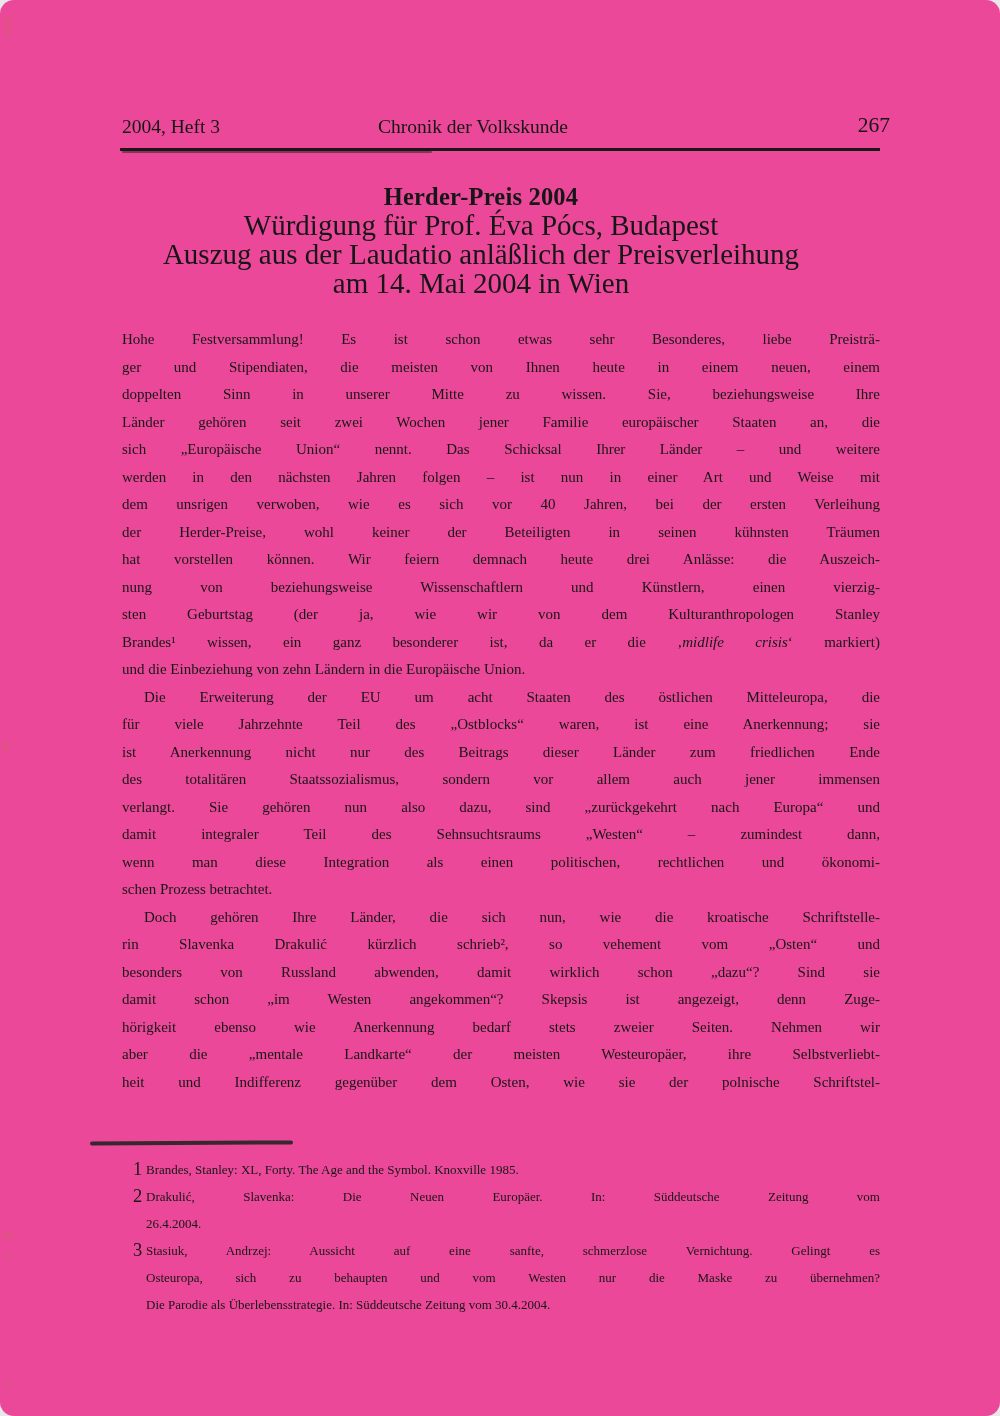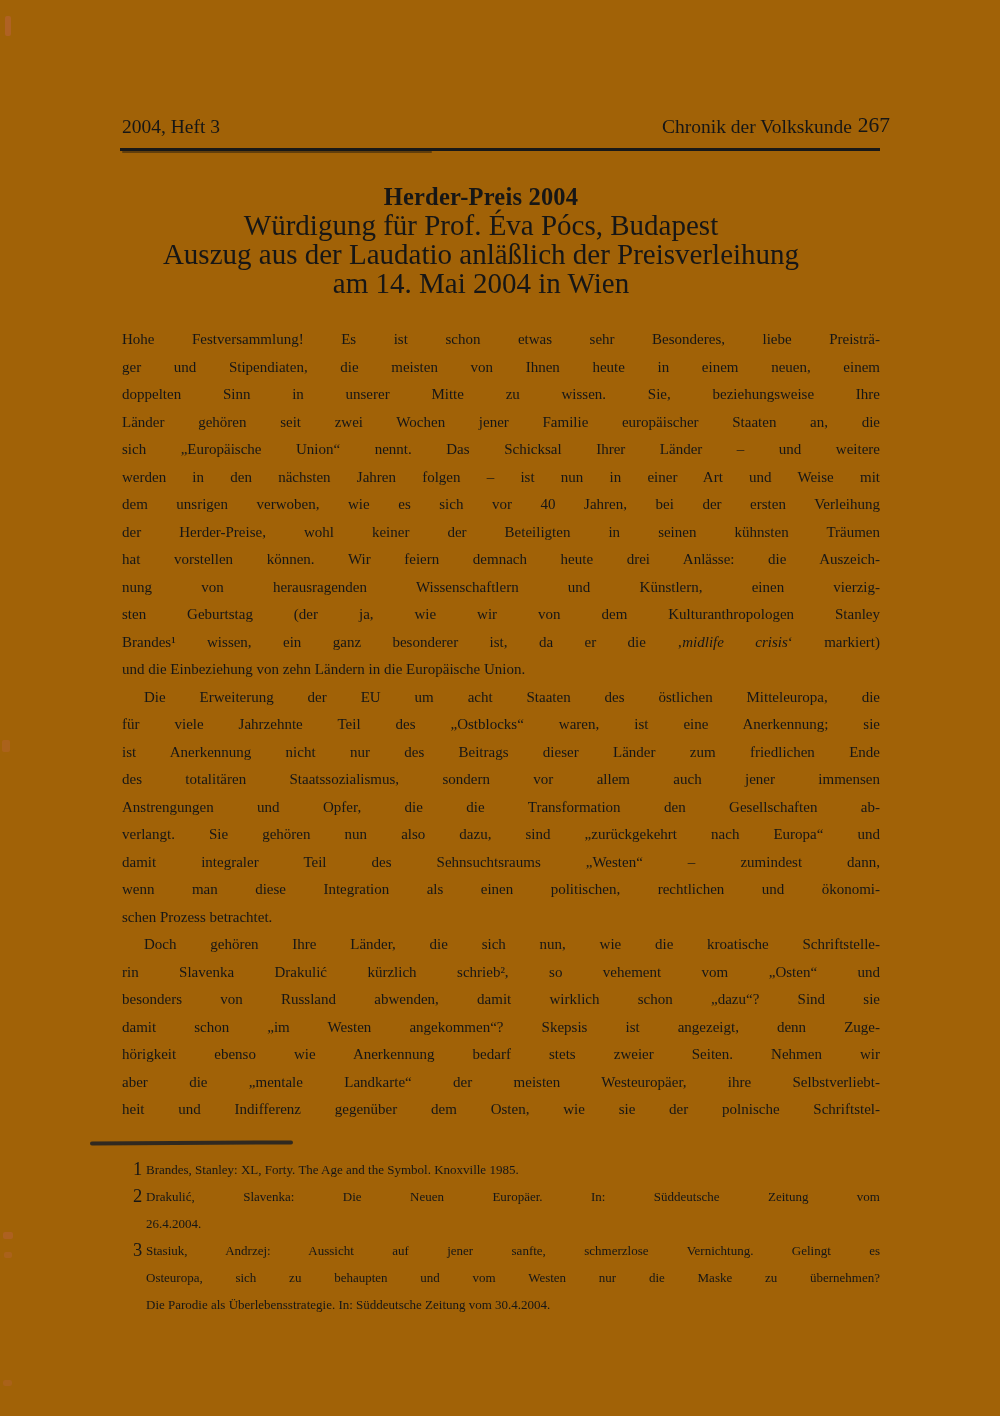--- a/index.html
+++ b/index.html
@@ -1,27 +1,28 @@
 <!DOCTYPE html>
 <html lang="de"><head>
 <meta charset="utf-8">
 <style>
   html,body{margin:0;padding:0;background:#e8e8e8;}
   .page{
     position:relative;
     width:1000px;height:1416px;
     margin:0 auto;
-    background:#a16207;
+    background:#ec4899;
     font-family:"Liberation Serif", serif;
     color:#161616;
     overflow:hidden;
+    border-radius:14px;
   }
   
   .hdr-left{position:absolute;left:122px;top:116px;font-size:19.5px;line-height:22px;}
-  .hdr-center{position:absolute;left:122px;top:116px;width:758px;text-align:right;
+  .hdr-center{position:absolute;left:122px;top:116px;width:758px;text-align:center;
     font-size:19.5px;line-height:22px;transform:translateX(-28px);}
   .hdr-page{position:absolute;right:110px;top:113px;font-size:21.5px;line-height:24px;}
   .hdr-rule{position:absolute;left:120px;top:148px;width:760px;height:2.5px;background:#181818;}
   .hdr-rule-smudge{position:absolute;left:122px;top:151px;width:310px;height:1.5px;
     background:rgba(20,20,20,.45);border-radius:1px;}
   
   .title-block{position:absolute;left:122px;top:182px;width:758px;text-align:center;
     transform:translateX(-20px);}
   .doc-title{font-size:24.5px;font-weight:bold;line-height:29px;letter-spacing:.2px;}
   .doc-sub{font-size:29px;line-height:29px;}
@@ -74,29 +75,28 @@
   <div class="body-text">
       <div class="line j">Hohe Festversammlung! Es ist schon etwas sehr Besonderes, liebe Preisträ-</div>
       <div class="line j">ger und Stipendiaten, die meisten von Ihnen heute in einem neuen, einem</div>
       <div class="line j">doppelten Sinn in unserer Mitte zu wissen. Sie, beziehungsweise Ihre</div>
       <div class="line j">Länder gehören seit zwei Wochen jener Familie europäischer Staaten an, die</div>
       <div class="line j">sich „Europäische Union“ nennt. Das Schicksal Ihrer Länder – und weitere</div>
       <div class="line j">werden in den nächsten Jahren folgen – ist nun in einer Art und Weise mit</div>
       <div class="line j">dem unsrigen verwoben, wie es sich vor 40 Jahren, bei der ersten Verleihung</div>
       <div class="line j">der Herder-Preise, wohl keiner der Beteiligten in seinen kühnsten Träumen</div>
       <div class="line j">hat vorstellen können. Wir feiern demnach heute drei Anlässe: die Auszeich-</div>
-      <div class="line j">nung von herausragenden Wissenschaftlern und Künstlern, einen vierzig-</div>
+      <div class="line j">nung von beziehungsweise Wissenschaftlern und Künstlern, einen vierzig-</div>
       <div class="line j">sten Geburtstag (der ja, wie wir von dem Kulturanthropologen Stanley</div>
       <div class="line j">Brandes¹ wissen, ein ganz besonderer ist, da er die ‚<i>midlife crisis</i>‘ markiert)</div>
       <div class="line">und die Einbeziehung von zehn Ländern in die Europäische Union.</div>
       <div class="line j indent">Die Erweiterung der EU um acht Staaten des östlichen Mitteleuropa, die</div>
       <div class="line j">für viele Jahrzehnte Teil des „Ostblocks“ waren, ist eine Anerkennung; sie</div>
       <div class="line j">ist Anerkennung nicht nur des Beitrags dieser Länder zum friedlichen Ende</div>
       <div class="line j">des totalitären Staatssozialismus, sondern vor allem auch jener immensen</div>
-      <div class="line j">Anstrengungen und Opfer, die die Transformation den Gesellschaften ab-</div>
       <div class="line j">verlangt. Sie gehören nun also dazu, sind „zurückgekehrt nach Europa“ und</div>
       <div class="line j">damit integraler Teil des Sehnsuchtsraums „Westen“ – zumindest dann,</div>
       <div class="line j">wenn man diese Integration als einen politischen, rechtlichen und ökonomi-</div>
       <div class="line">schen Prozess betrachtet.</div>
       <div class="line j indent">Doch gehören Ihre Länder, die sich nun, wie die kroatische Schriftstelle-</div>
       <div class="line j">rin Slavenka Drakulić kürzlich schrieb², so vehement vom „Osten“ und</div>
       <div class="line j">besonders von Russland abwenden, damit wirklich schon „dazu“? Sind sie</div>
       <div class="line j">damit schon „im Westen angekommen“? Skepsis ist angezeigt, denn Zuge-</div>
       <div class="line j">hörigkeit ebenso wie Anerkennung bedarf stets zweier Seiten. Nehmen wir</div>
       <div class="line j">aber die „mentale Landkarte“ der meisten Westeuropäer, ihre Selbstverliebt-</div>
@@ -115,20 +115,20 @@
       <div class="footnote">
         <span class="fn-num">2</span>
         <span class="fn-text">
           <div class="fn-line j">Drakulić, Slavenka: Die Neuen Europäer. In: Süddeutsche Zeitung vom</div>
           <div class="fn-line">26.4.2004.</div>
         </span>
       </div>
       <div class="footnote">
         <span class="fn-num">3</span>
         <span class="fn-text">
-          <div class="fn-line j">Stasiuk, Andrzej: Aussicht auf jener sanfte, schmerzlose Vernichtung. Gelingt es</div>
+          <div class="fn-line j">Stasiuk, Andrzej: Aussicht auf eine sanfte, schmerzlose Vernichtung. Gelingt es</div>
           <div class="fn-line j">Osteuropa, sich zu behaupten und vom Westen nur die Maske zu übernehmen?</div>
           <div class="fn-line">Die Parodie als Überlebensstrategie. In: Süddeutsche Zeitung vom 30.4.2004.</div>
         </span>
       </div>
     </div>
 
 </div>
 
 </body></html>

